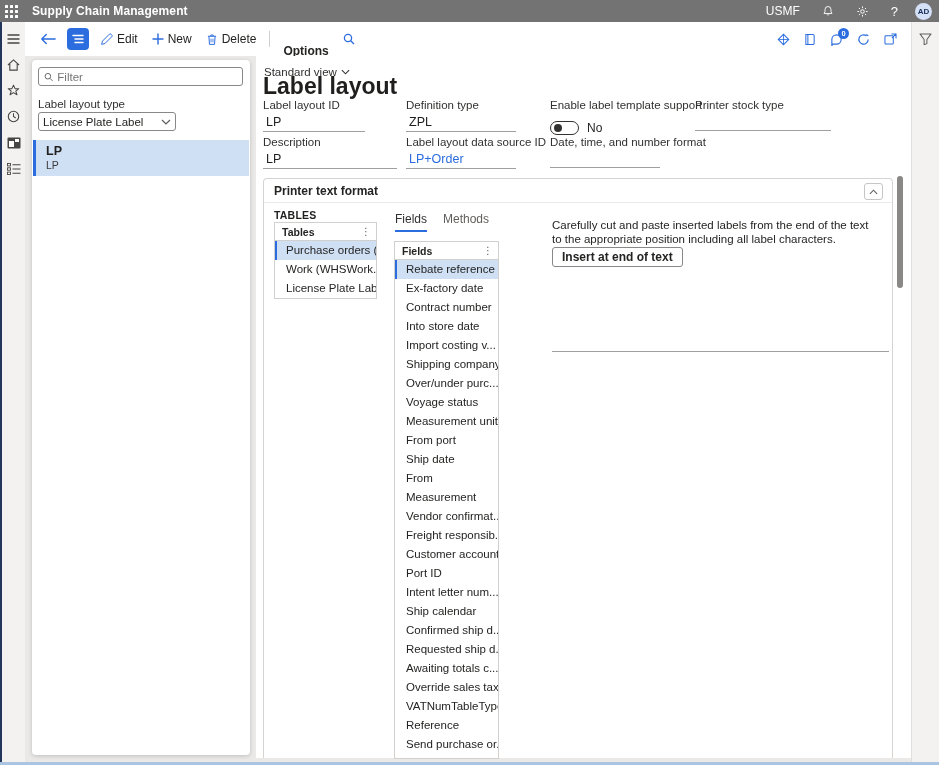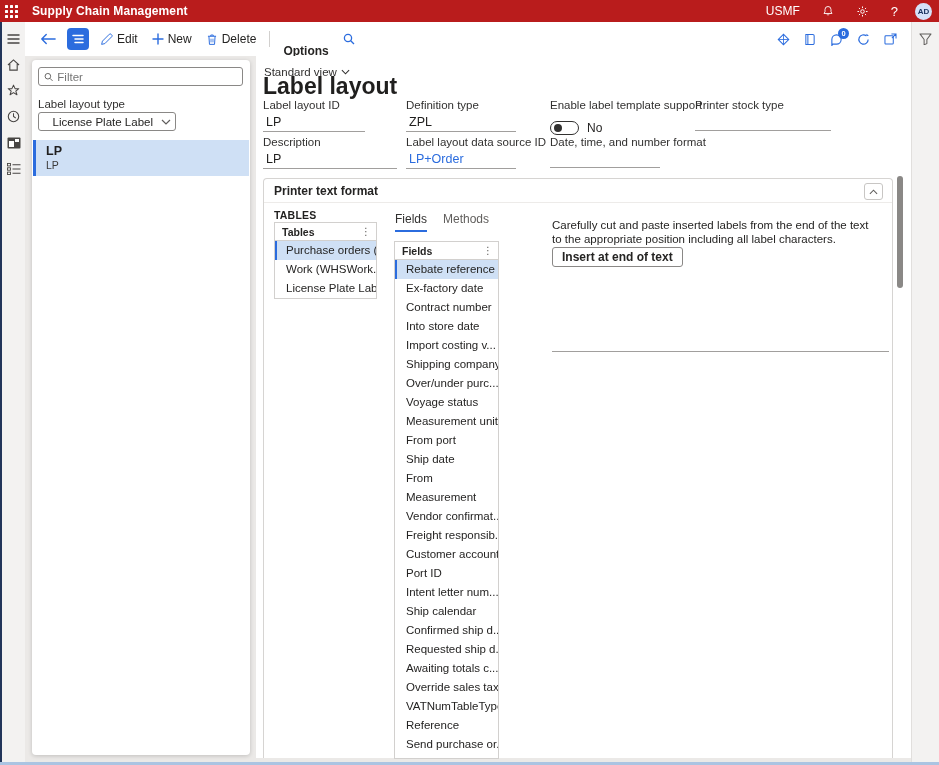--- a/index.html
+++ b/index.html
@@ -1,20 +1,20 @@
 <!DOCTYPE html>
 <html><head>
 <meta charset="utf-8">
 <style>
   * { margin:0; padding:0; box-sizing:border-box; }
   html,body { width:939px; height:765px; overflow:hidden; }
   body { font-family:"Liberation Sans","DejaVu Sans",sans-serif; background:#ffffff; position:relative; color:#252423; }
 
   
-  .topbar { position:absolute; left:0; top:0; width:939px; height:22px; background:#b91c1c; display:flex; align-items:center; color:#ffffff; }
+  .topbar { position:absolute; left:0; top:0; width:939px; height:22px; background:#737373; display:flex; align-items:center; color:#ffffff; }
   .waffle { width:22px; height:22px; display:flex; align-items:center; justify-content:center; cursor:pointer; }
   .waffle-grid { display:grid; grid-template-columns:repeat(3,3px); grid-gap:2px; }
   .waffle-grid i { width:3px; height:3px; background:#fff; border-radius:0.5px; }
   .app-title { font-size:12px; font-weight:700; margin-left:10px; letter-spacing:.1px; }
   .top-search { position:absolute; left:337px; top:3px; width:284px; height:16px; background:#1e3a61; border-radius:2px; display:flex; align-items:center; padding:0 6px; color:#cfdaeb; font-size:11px; gap:5px; cursor:text; }
   .top-right { position:absolute; right:4px; top:0; height:22px; display:flex; align-items:center; gap:6px; }
   .top-item { height:22px; display:flex; align-items:center; justify-content:center; padding:0 8px; font-size:12px; cursor:pointer; }
   .avatar { width:17px; height:17px; border-radius:50%; background:#d5e1f7; color:#17305c; font-size:8px; font-weight:700; display:flex; align-items:center; justify-content:center; margin:0 3px; cursor:pointer; }
 
   
@@ -33,21 +33,21 @@
 
   
   .workspace { position:absolute; left:25px; top:56px; width:886px; height:706px; background:#ebe9e7; }
 
   
   .left-card { position:absolute; left:32px; top:60px; width:218px; height:695px; background:#fff; border-radius:4px; box-shadow:0 1px 4px rgba(0,0,0,.18); }
   .filter-box { position:absolute; left:6px; top:7px; width:205px; height:19px; border:1px solid #8a8886; border-radius:3px; display:flex; align-items:center; padding:0 5px; gap:4px; background:#fff; }
   .filter-box input { border:none; outline:none; width:100%; font-size:11.5px; font-family:inherit; color:#252423; }
   .panel-label { position:absolute; left:6px; top:38px; font-size:11.5px; color:#323130; }
   .combo { position:absolute; left:6px; top:52px; width:138px; height:19px; border:1px solid #8a8886; border-radius:3px; display:flex; align-items:center; background:#fff; }
-  .combo input { border:none; outline:none; flex:1; font-size:11.5px; padding:0 4px; font-family:inherit; color:#252423; min-width:0;text-align:right; }
+  .combo input { border:none; outline:none; flex:1; font-size:11.5px; padding:0 4px; font-family:inherit; color:#252423; min-width:0; }
   .combo .chev { width:18px; height:100%; display:flex; align-items:center; justify-content:center; color:#605e5c; border-left:none; cursor:pointer; }
   .lp-item { position:absolute; left:1px; top:80px; width:216px; height:36px; background:#cfe0f5; border-left:3px solid #2b6cde; padding:4px 8px 0 10px; cursor:pointer; }
   .lp-item .t { font-size:12.5px; font-weight:700; color:#201f1e; }
   .lp-item .s { font-size:10.5px; color:#3b3a39; margin-top:1px; }
 
   
   .main-area { position:absolute; left:256px; top:56px; width:655px; height:702px; background:#ffffff; }
   .std-view { position:absolute; left:8px; top:10px; font-size:11.5px; color:#323130; display:flex; align-items:center; gap:4px; cursor:pointer; }
   .page-title { position:absolute; left:7px; top:17px; font-size:23px; font-weight:700; color:#201f1e; }
 

